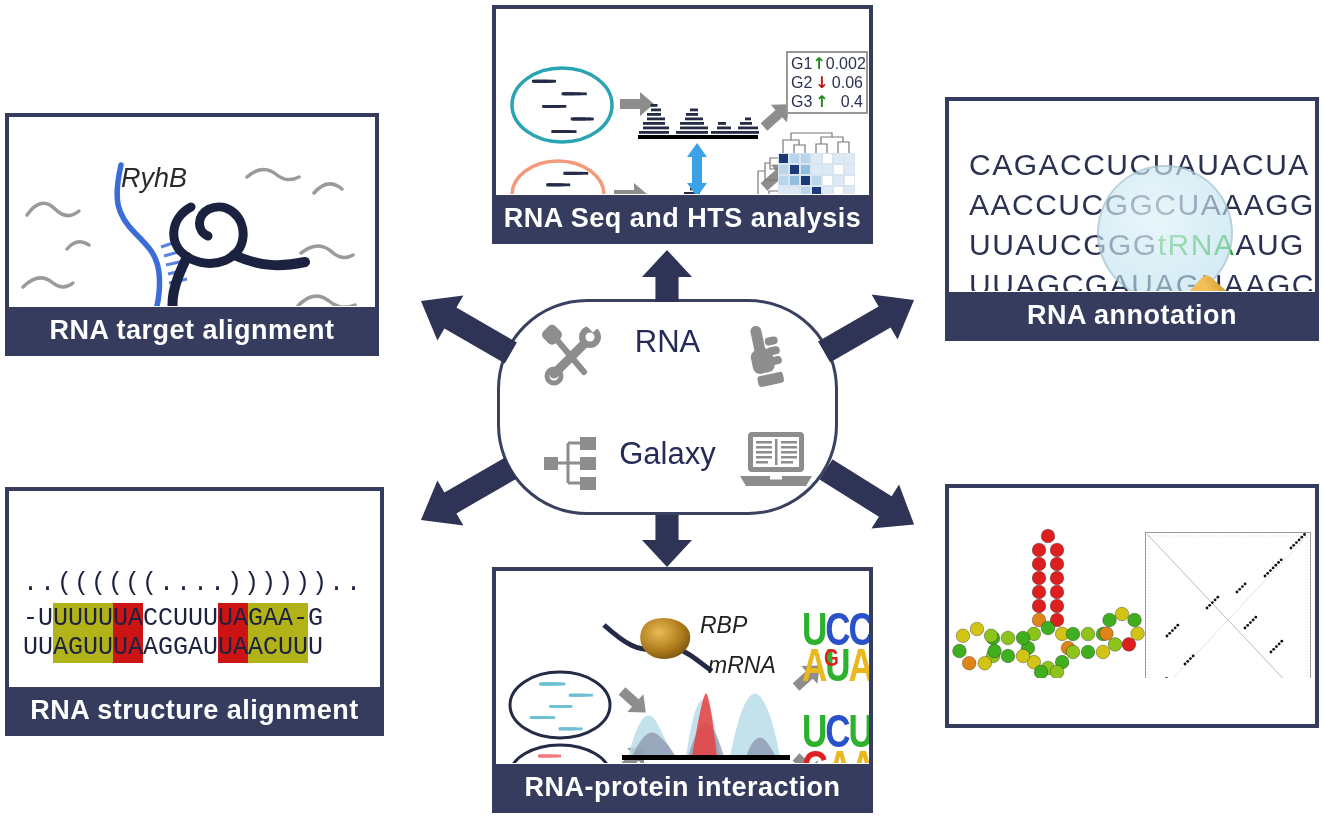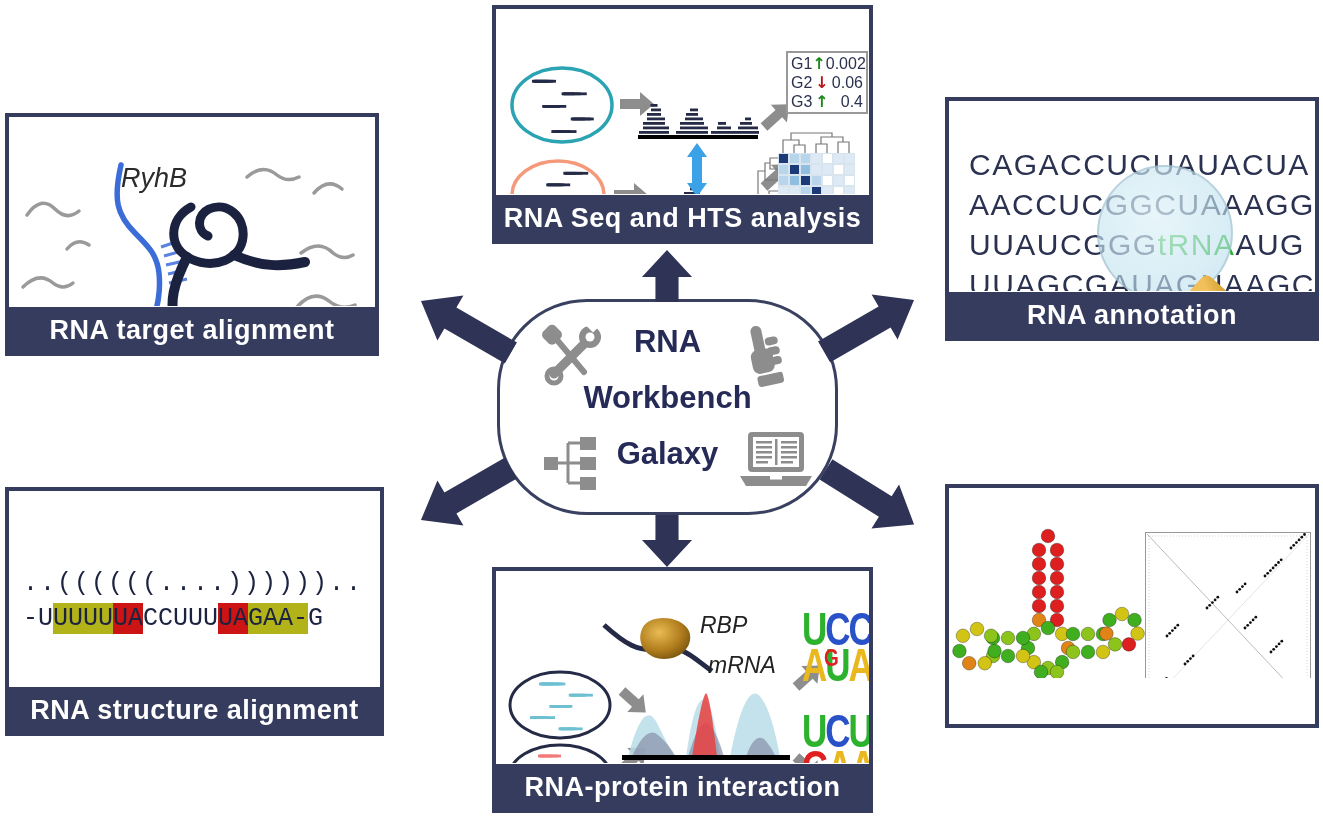--- a/index.html
+++ b/index.html
@@ -5,21 +5,21 @@
   html,body{margin:0;padding:0;background:#fff;}
   #stage{position:relative;width:1323px;height:816px;background:#fff;overflow:hidden;
          font-family:"Liberation Sans",sans-serif;}
   .panel{position:absolute;border:4px solid #363c5e;background:#fff;box-sizing:border-box;}
   .pcontent{position:absolute;left:0;top:0;right:0;bottom:46px;overflow:hidden;margin-top:38px;}
   .cap{position:absolute;left:-1px;right:-1px;bottom:-1px;height:46px;background:#363c5e;color:#fff;
        font-weight:bold;font-size:27px;text-align:center;line-height:46px;letter-spacing:.5px;}
   
   #hub{position:absolute;left:497px;top:299px;width:341px;height:216px;border:3px solid #3a4060;
        border-radius:90px;background:#fff;box-sizing:border-box;}
-  .hubline{position:absolute;width:100%;text-align:center;font-weight:bold;color:#252b56;font-size:31px;}
+  .hubline{position:absolute;width:100%;text-align:center;font-weight:normal;color:#252b56;font-size:31px;}
   .hubicon{position:absolute;}
   
   .bigarrow{position:absolute;}
   .bigarrow svg{display:block;}
   
   #annot-text{position:absolute;left:20px;top:6px;font-size:30px;color:#2b3150;letter-spacing:1.5px;
               line-height:40px;font-family:"Liberation Sans",sans-serif;}
   #annot-text .hl{font-weight:normal;}
   #lens{position:absolute;border-radius:50%;
         background:radial-gradient(circle at 42% 38%, rgba(224,242,248,.75), rgba(168,214,232,.55));
@@ -283,20 +283,21 @@
     </div>
     <div class="cap">RNA annotation</div>
   </div>
 
   <div class="panel" style="left:5px;top:487px;width:379px;height:249px;">
     <div class="pcontent">
       <div id="align-block">
         <div id="struct-line">..((((((....))))))..</div>
         <div id="align-rows">
             <div class="arow"><span>-U</span><span class="bg-olive">UUUU</span><span class="bg-red">UA</span><span>CCUUU</span><span class="bg-red">UA</span><span class="bg-olive">GAA-</span><span>G</span></div>
+            <div class="arow"><span>UU</span><span class="bg-olive">AGUU</span><span class="bg-red">UA</span><span>AGGAU</span><span class="bg-red">UA</span><span class="bg-olive">ACUU</span><span>U</span></div>
           </div>
       </div>
     </div>
     <div class="cap">RNA structure alignment</div>
   </div>
 
   <div class="panel" style="left:492px;top:567px;width:381px;height:246px;">
     <div class="pcontent">
       <svg width="373" height="196" viewBox="0 0 373 196">
         <defs>
@@ -495,21 +496,20 @@
             <circle cx="42.7" cy="129.3" r="1.4"></circle>
             <circle cx="45.4" cy="126.6" r="1.4"></circle>
             <circle cx="48.1" cy="123.9" r="1.4"></circle>
           </g>
       </svg>
     </div>
   </div>
 
   <div id="hub">
     <div class="hubline" style="top:22px;">RNA</div>
-    <div class="hubline" style="top:78px;">Workbench</div>
     <div class="hubline" style="top:134px;">Galaxy</div>
 
     <svg class="hubicon" style="left:38px;top:18px;" width="70" height="70" viewBox="0 0 70 70">
       <g fill="none" stroke="#8d8d8d">
         <line x1="16" y1="54" x2="48" y2="22" stroke-width="9" stroke-linecap="round"></line>
         <line x1="14" y1="14" x2="46" y2="52" stroke-width="6" stroke-linecap="round"></line>
         <circle cx="16" cy="56" r="7" stroke-width="5"></circle>
       </g>
       <g fill="#8d8d8d">
         <circle cx="52" cy="17" r="11"></circle>

